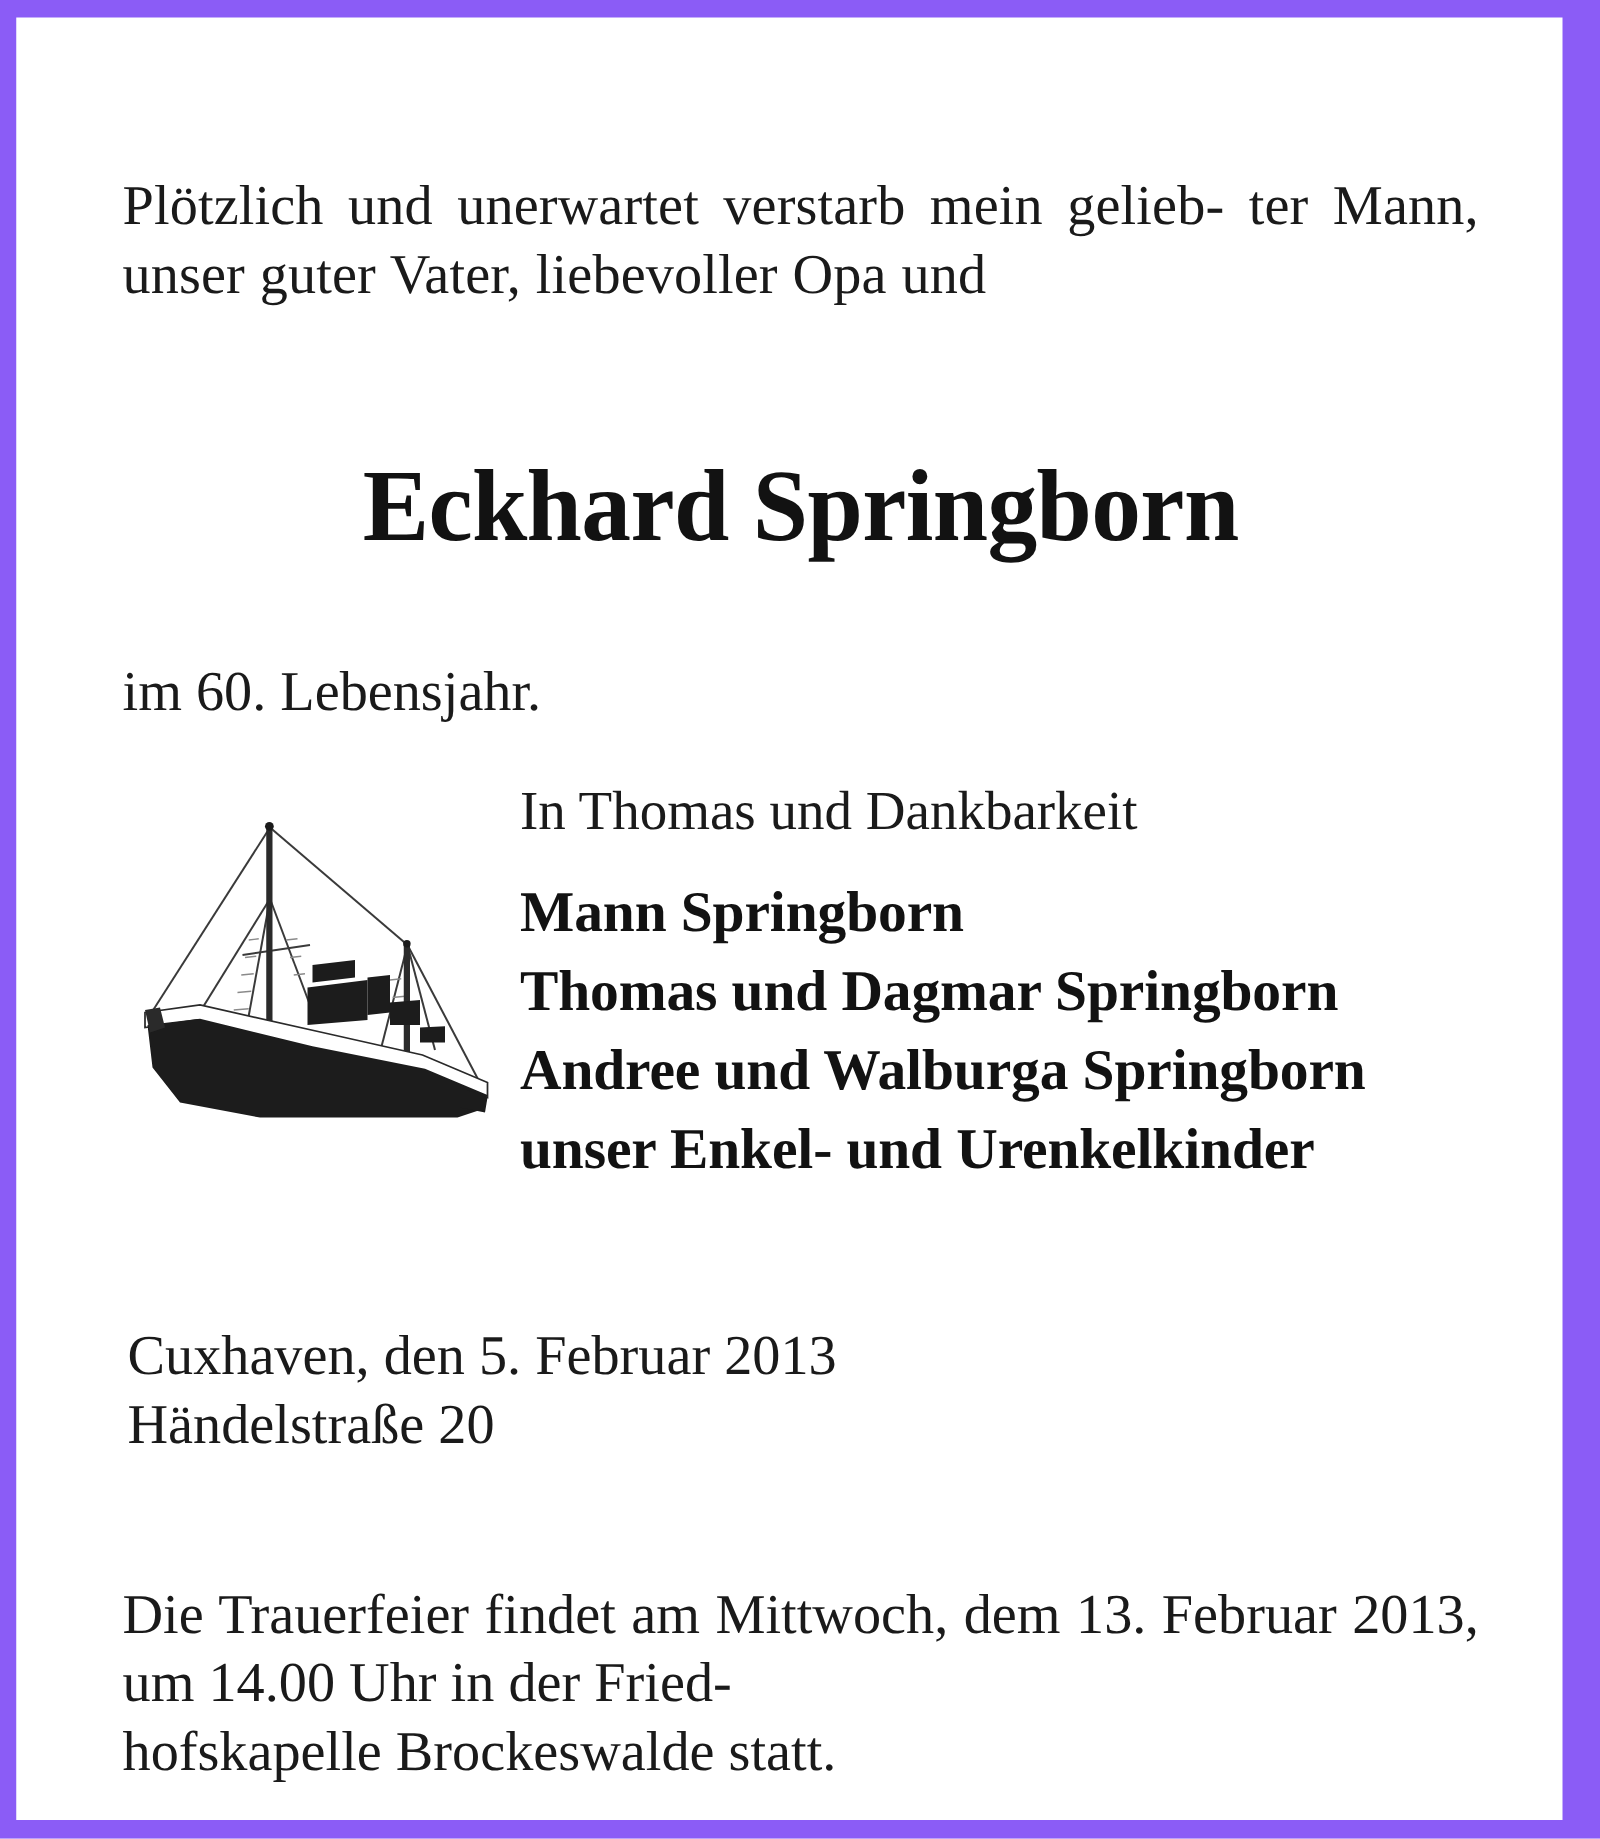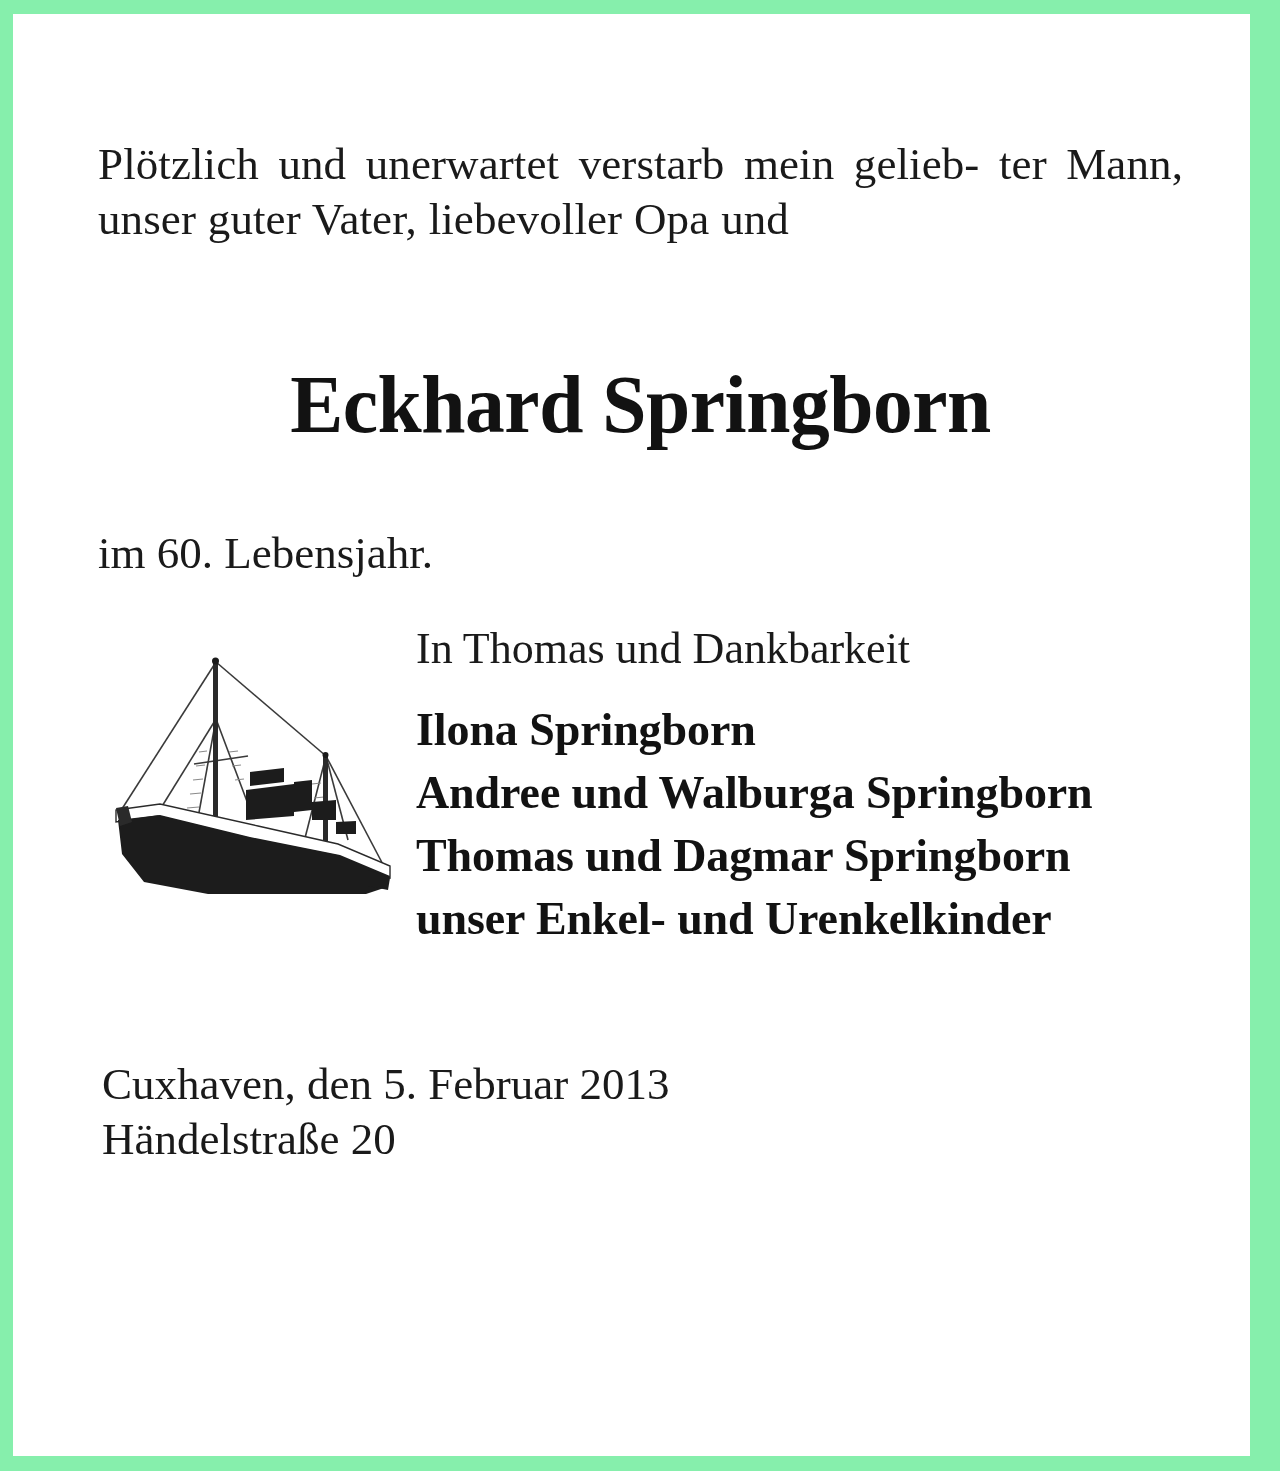--- a/index.html
+++ b/index.html
@@ -11,21 +11,21 @@
 
   body {
     font-family: "Liberation Serif", "DejaVu Serif", serif;
   }
 
   .notice {
     position: relative;
     width: 1280px;
     height: 1471px;
     box-sizing: border-box;
-    background: #86efac;
+    background: #8b5cf6;
     padding: 14px 30px 15px 13px;
     overflow: hidden;
   }
 
   .notice-inner {
     position: relative;
     width: 100%;
     height: 100%;
     box-sizing: border-box;
     background: #ffffff;
@@ -238,29 +238,34 @@
 
             <path d="M18 164 L30 162 L34 178 L22 182 Z" fill="#2a2a2a"></path>
 
             <path d="M270 226 L292 234 L290 246 L270 242 Z" fill="#1c1c1c"></path>
           </svg>
         </div>
 
         <div class="dedication">
           <div class="dedication-lead">In Thomas und Dankbarkeit</div>
           <ul class="family-list">
-            <li>Ilona Springborn</li>
+            <li>Mann Springborn</li>
+            <li>Thomas und Dagmar Springborn</li>
             <li>Andree und Walburga Springborn</li>
-            <li>Thomas und Dagmar Springborn</li>
             <li>unser Enkel- und Urenkelkinder</li>
           </ul>
         </div>
       </div>
 
       <div class="place-block">
         <div>Cuxhaven, den 5. Februar 2013</div>
         <div>Händelstraße 20</div>
       </div>
 
+      <p class="service">
+        <span>Die Trauerfeier findet am Mittwoch, dem</span>
+        <span>13. Februar 2013, um 14.00 Uhr in der Fried-</span>
+        <span class="last-line">hofskapelle Brockeswalde statt.</span>
+      </p>
 
     </div>
   </div>
 </div>
 
 </body></html>

